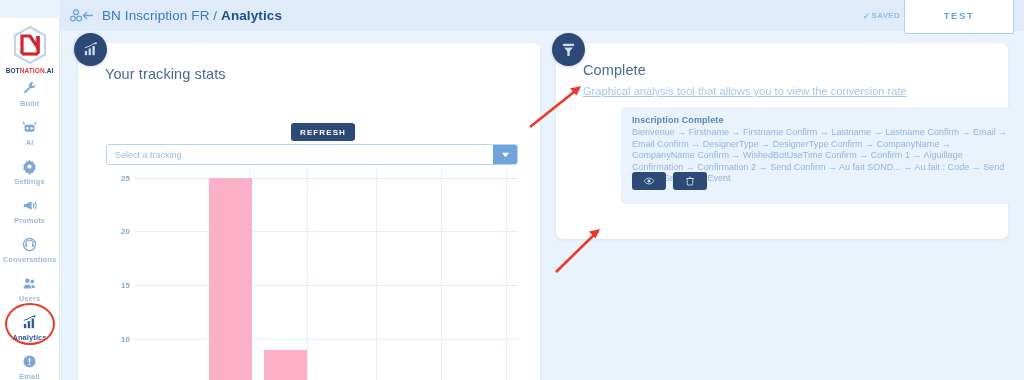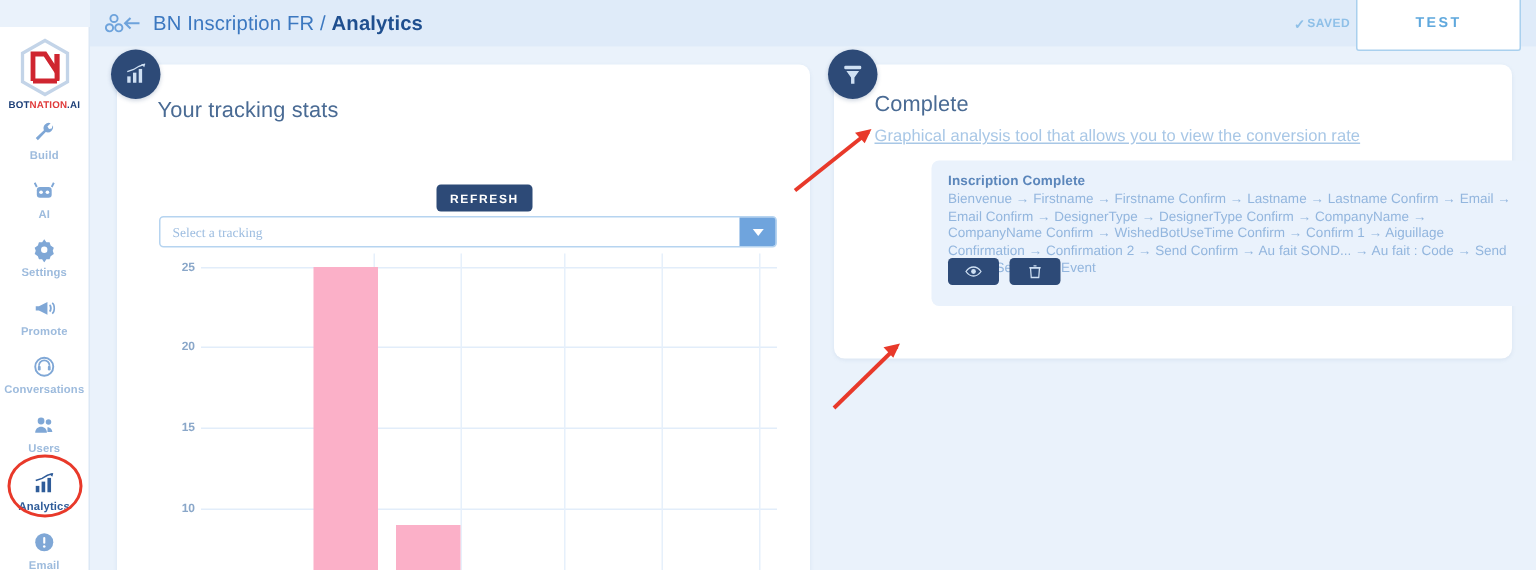--- a/index.html
+++ b/index.html
@@ -89,21 +89,21 @@
     position: absolute; left: 213px; top: 80px;
     width: 64px; height: 18px; background: #2d4a77; border-radius: 3px;
     color: #ffffff; font-size: 8px; font-weight: bold; letter-spacing: 1.1px;
     display: flex; align-items: center; justify-content: center; cursor: pointer;
   }
   #tracking-select {
     position: absolute; left: 28px; top: 101px; width: 412px; height: 21px;
     border: 1px solid #b6d4f0; border-radius: 3px; background: #fff;
     display: flex; align-items: center; cursor: pointer;
   }
-  #tracking-select .ph { font-size: 9px; color: #9dbde0; margin-left: 8px; font-family: Liberation Serif, serif; }
+  #tracking-select .ph { font-size: 9px; color: #9dbde0; margin-left: 8px; }
   #select-arrow {
     margin-left: auto; width: 24px; height: 19px; background: #6fa4dd;
     border-radius: 0 2px 2px 0; display: flex; align-items: center; justify-content: center;
   }
 
   
   #chart { position: absolute; left: 28px; top: 126px; width: 412px; height: 224px; }
   .y-tick {
     position: absolute; right: 100%; margin-right: 4px;
     font-size: 8px; color: #8aa7c9; font-weight: bold; transform: translateY(-50%);

